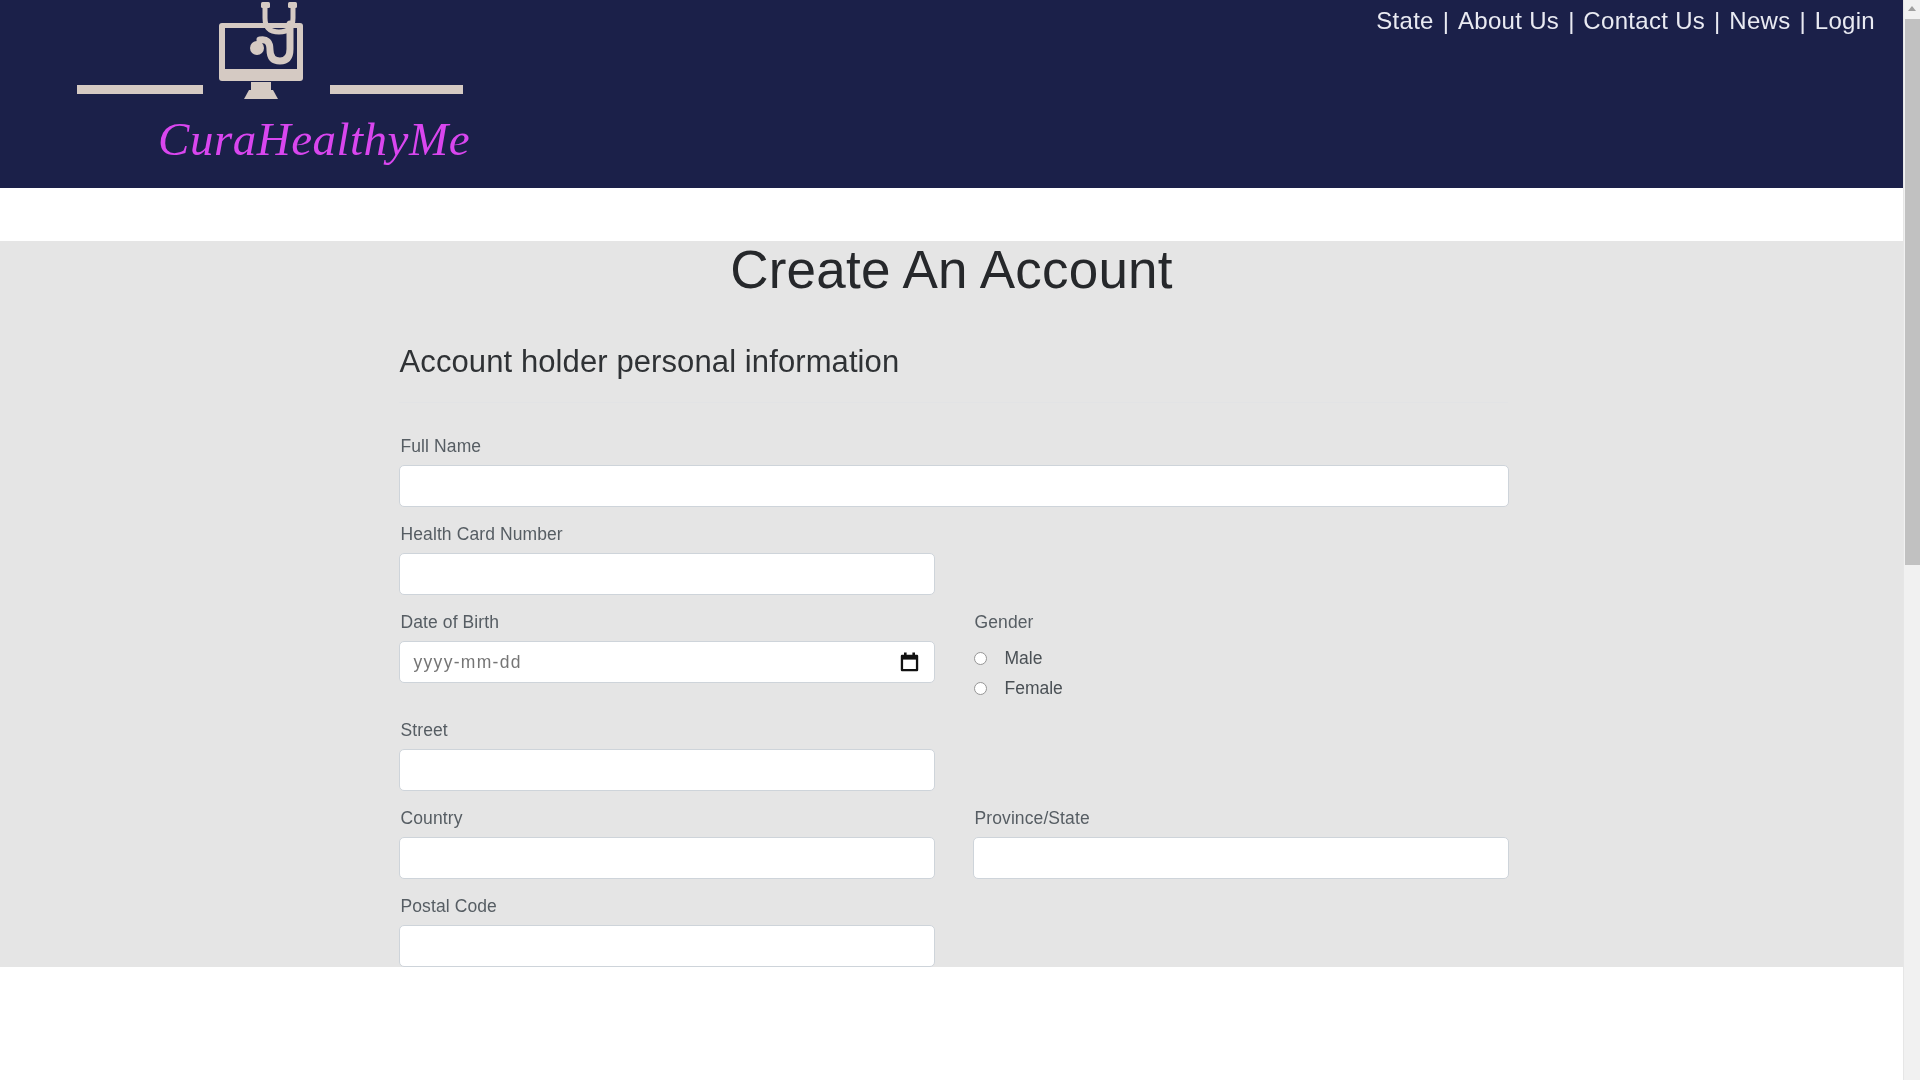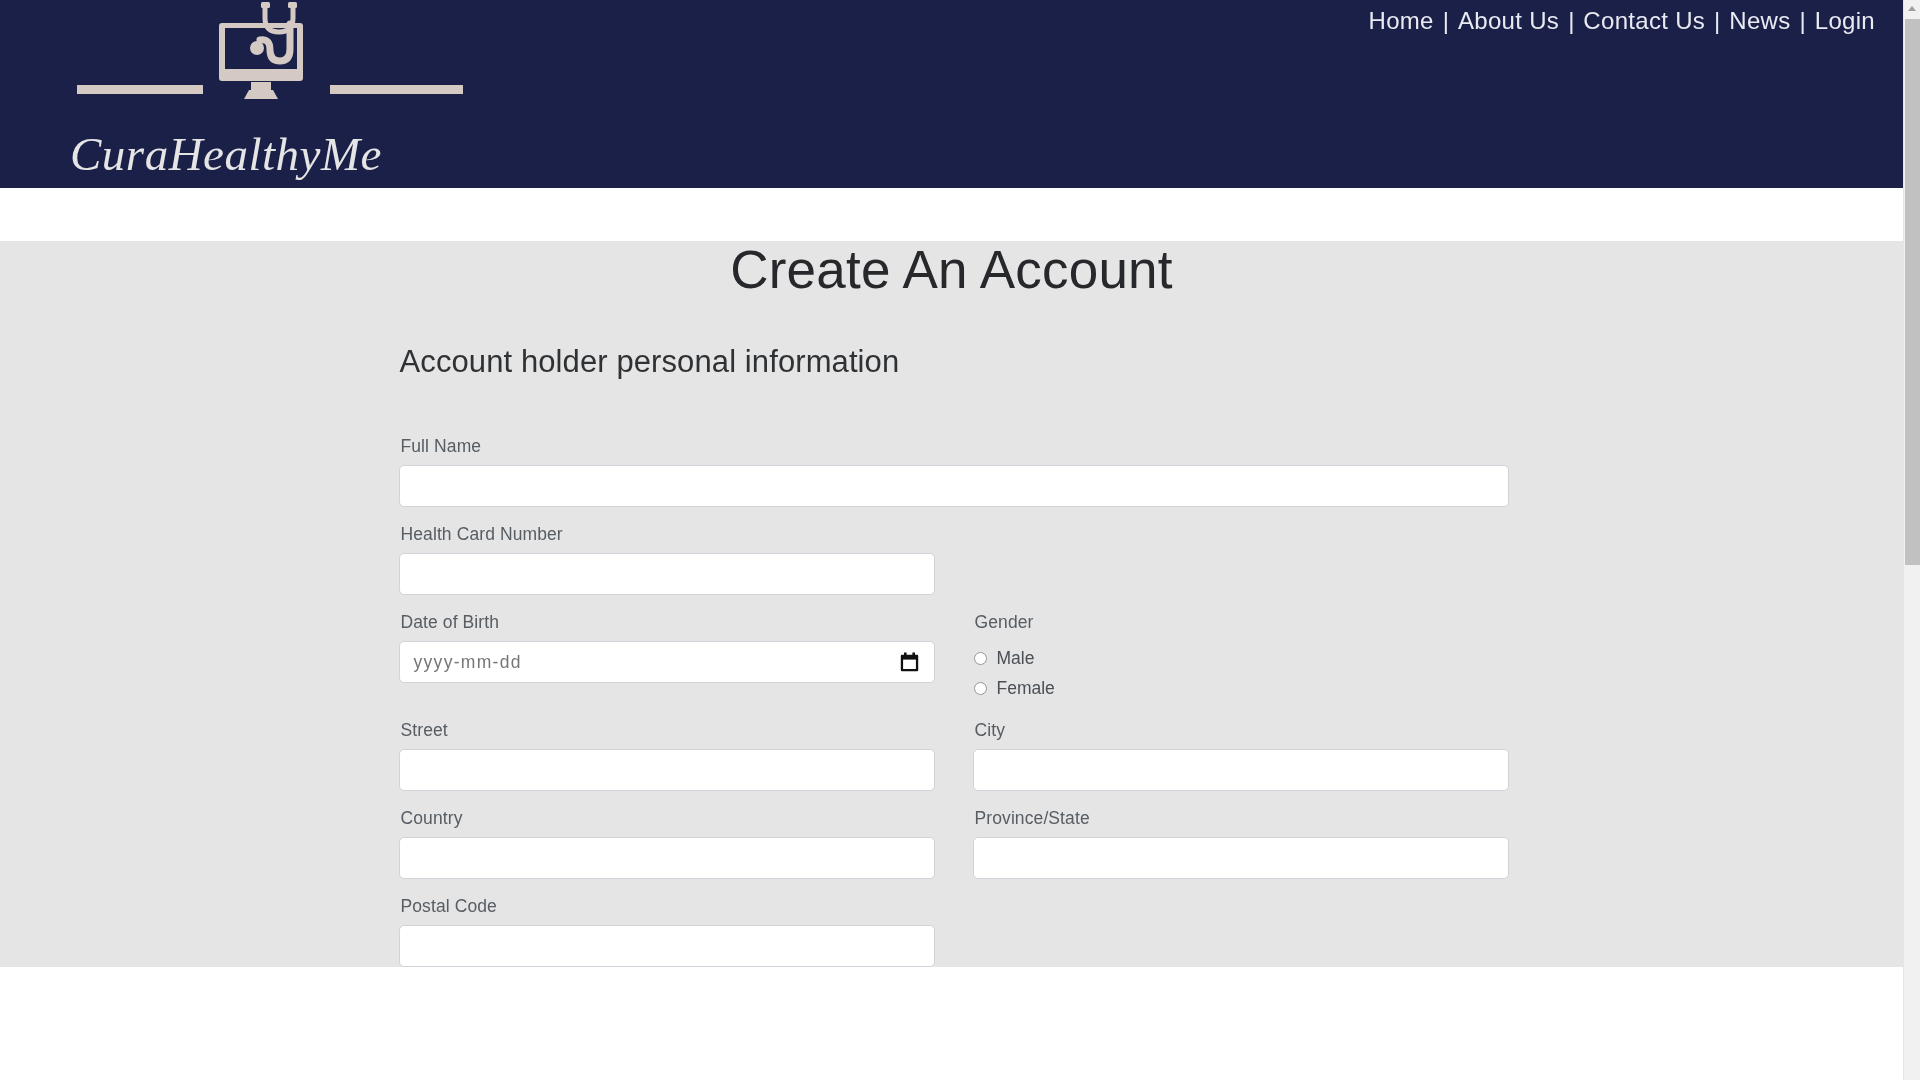--- a/index.html
+++ b/index.html
@@ -97,24 +97,24 @@
     left: 260px;
     top: 85px;
     width: 133px;
     height: 9px;
     background: #d5cac3;
   }
 
   .logo-wordmark {
     position: absolute;
     left: 0px;
-    top: 127px;
+    top: 112px;
     width: 400px;
-    text-align: left;
-    color: #e5e5e5;
+    text-align: right;
+    color: #d946ef;
     font-family: "Liberation Serif", serif;
     font-style: italic;
     font-size: 47px;
     letter-spacing: 0.5px;
     line-height: 1.15;
     white-space: nowrap;
   }
 
   
   .main {
@@ -225,21 +225,21 @@
 
   
   .radio-group {
     padding-top: 2px;
   }
 
   .radio-row {
     display: flex;
     align-items: center;
     height: 30px;
-    gap: 10px;
+    gap: 18px;
     cursor: pointer;
   }
 
   .radio-dot {
     width: 13px;
     height: 13px;
     border: 1.6px solid #969696;
     border-radius: 50%;
     background: #fff;
     flex: none;
@@ -293,21 +293,21 @@
 </head>
 <body>
 
 <div id="viewport">
 
   <div id="page">
 
     <header class="site-header">
 
       <nav class="nav">
-        <a class="nav-link">Home</a>
+        <a class="nav-link">State</a>
         <span class="nav-sep">|</span>
         <a class="nav-link">About Us</a>
         <span class="nav-sep">|</span>
         <a class="nav-link">Contact Us</a>
         <span class="nav-sep">|</span>
         <a class="nav-link">News</a>
         <span class="nav-sep">|</span>
         <a class="nav-link">Login</a>
       </nav>
 
@@ -391,24 +391,20 @@
             </div>
           </div>
 
         </div>
 
         <div class="row block-gap-2">
           <div class="col">
             <label class="field-label">Street</label>
             <input class="text-input input-half" type="text" placeholder="" style="">
           </div>
-          <div class="col">
-            <label class="field-label">City</label>
-            <input class="text-input input-half" type="text" placeholder="" style="">
-          </div>
         </div>
 
         <div class="row block-gap-2">
           <div class="col">
             <label class="field-label">Country</label>
             <input class="text-input input-half" type="text" placeholder="" style="">
           </div>
           <div class="col">
             <label class="field-label">Province/State</label>
             <input class="text-input input-half" type="text" placeholder="" style="">

